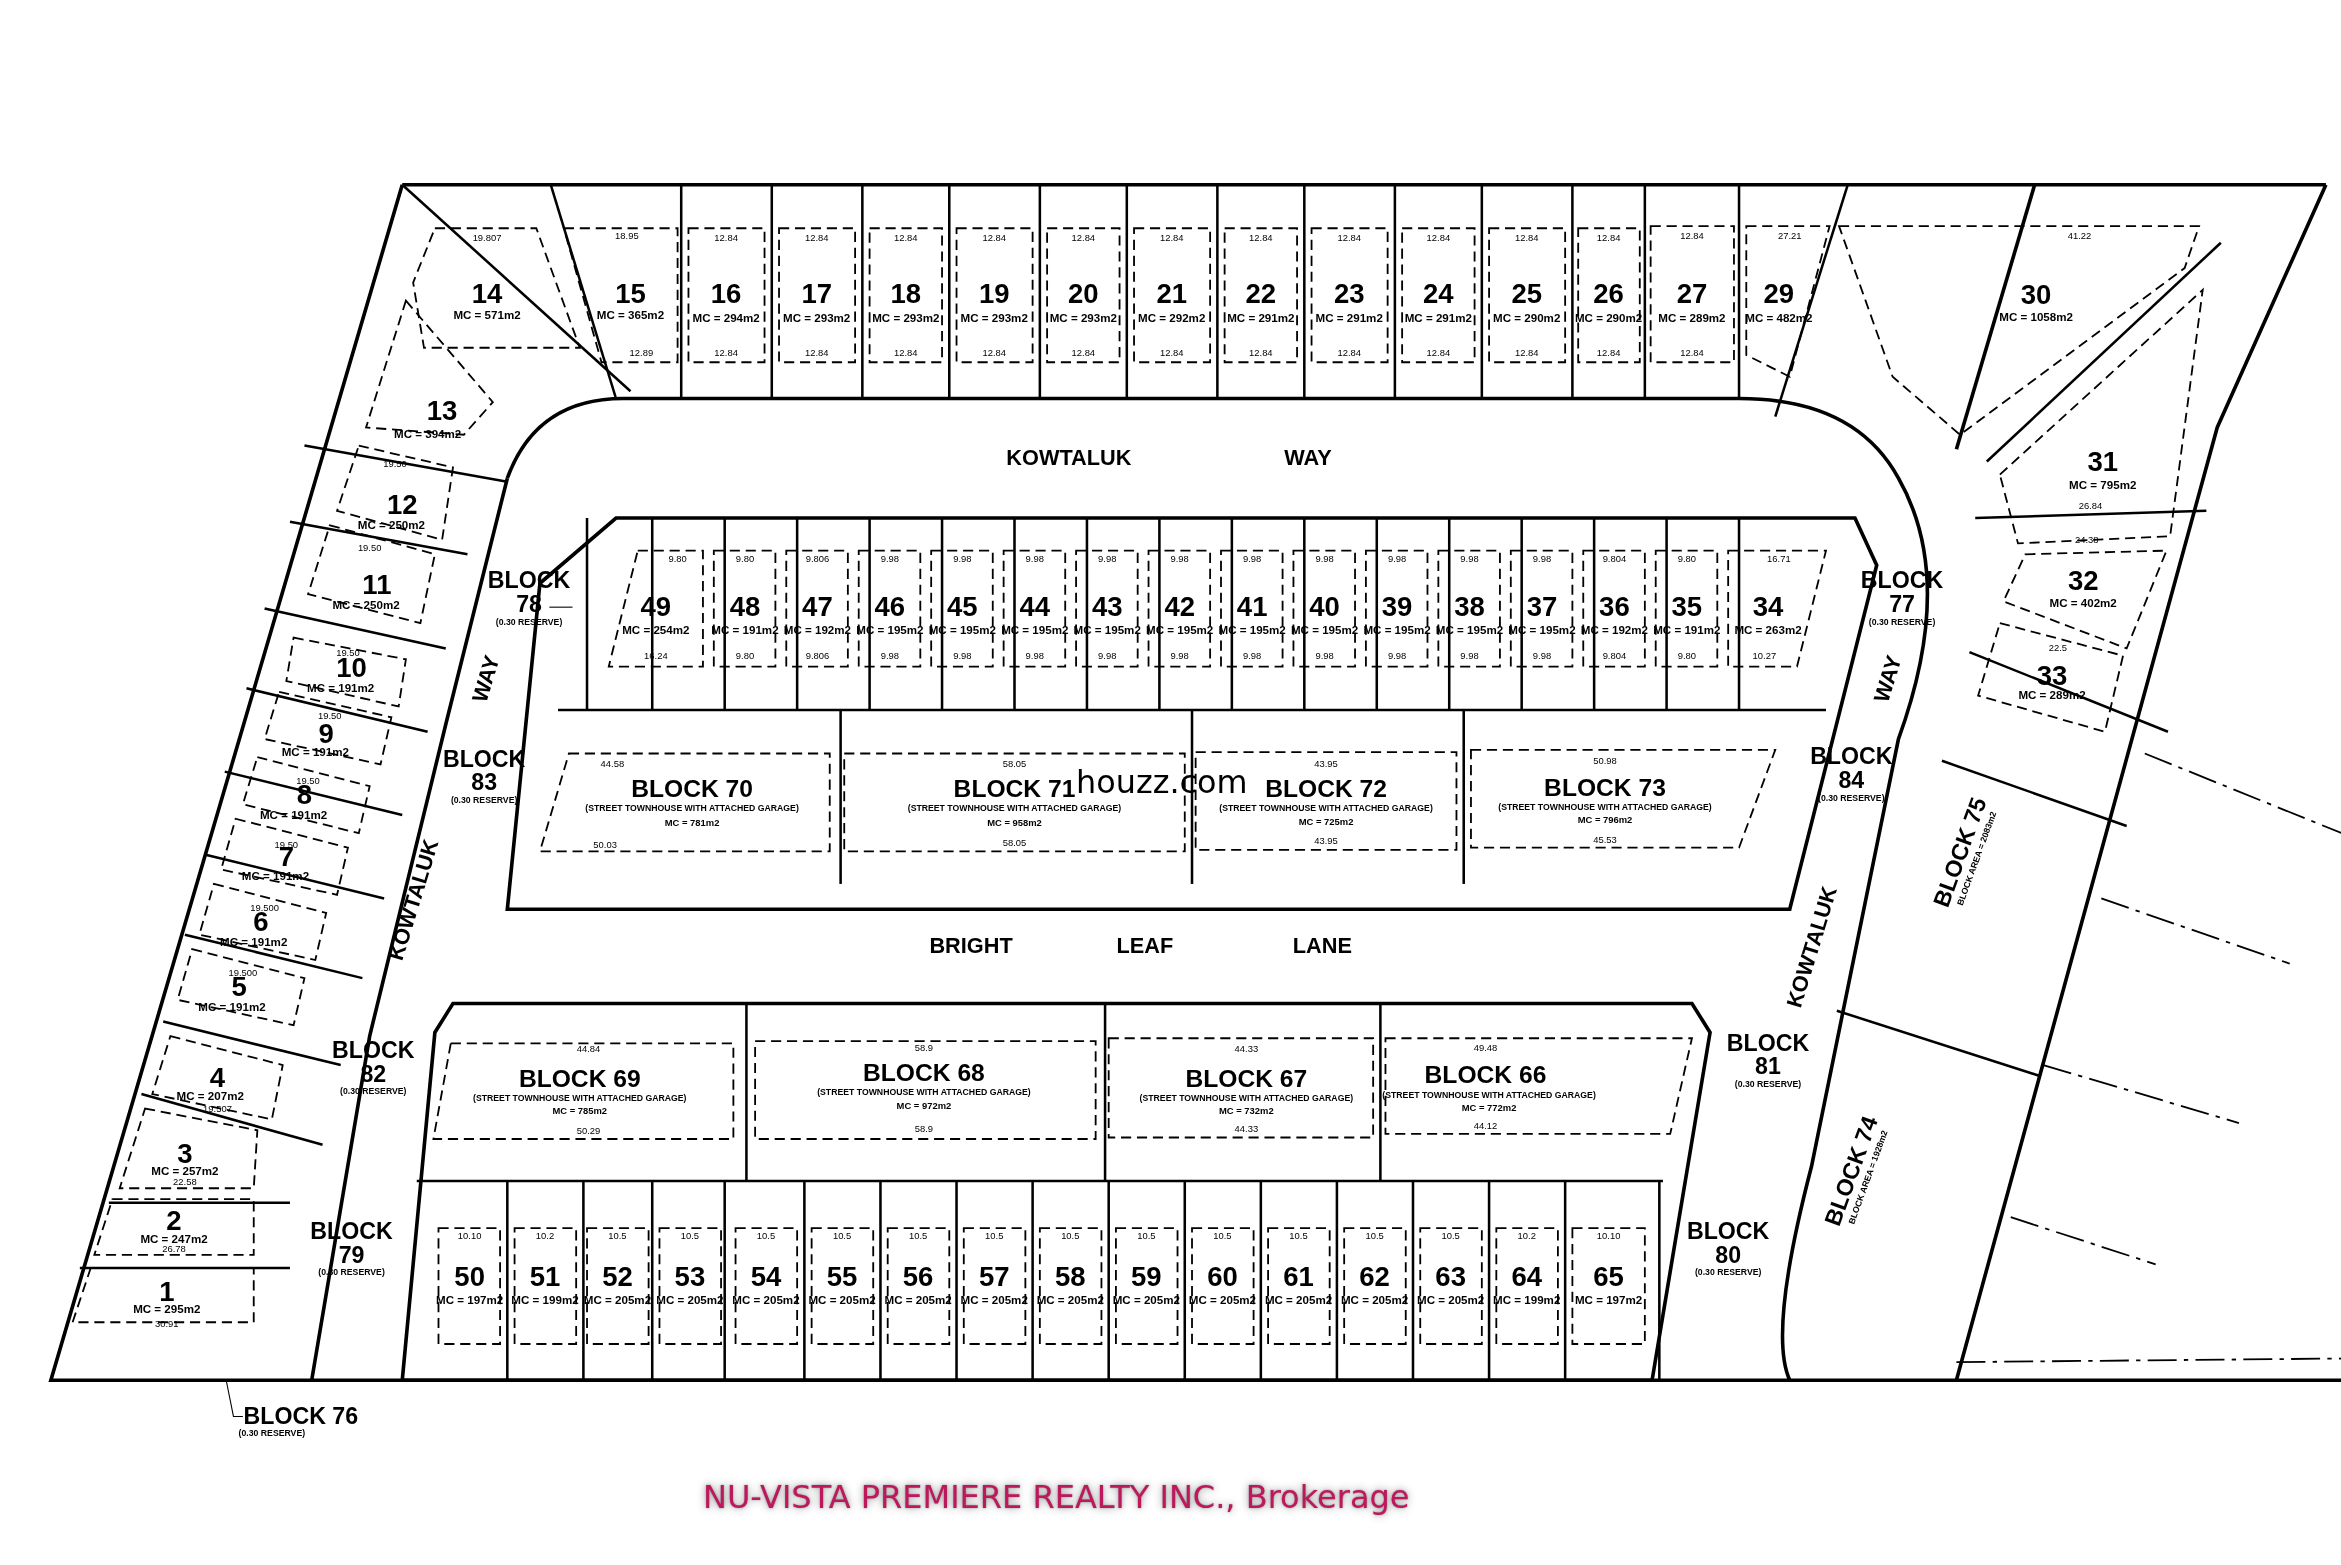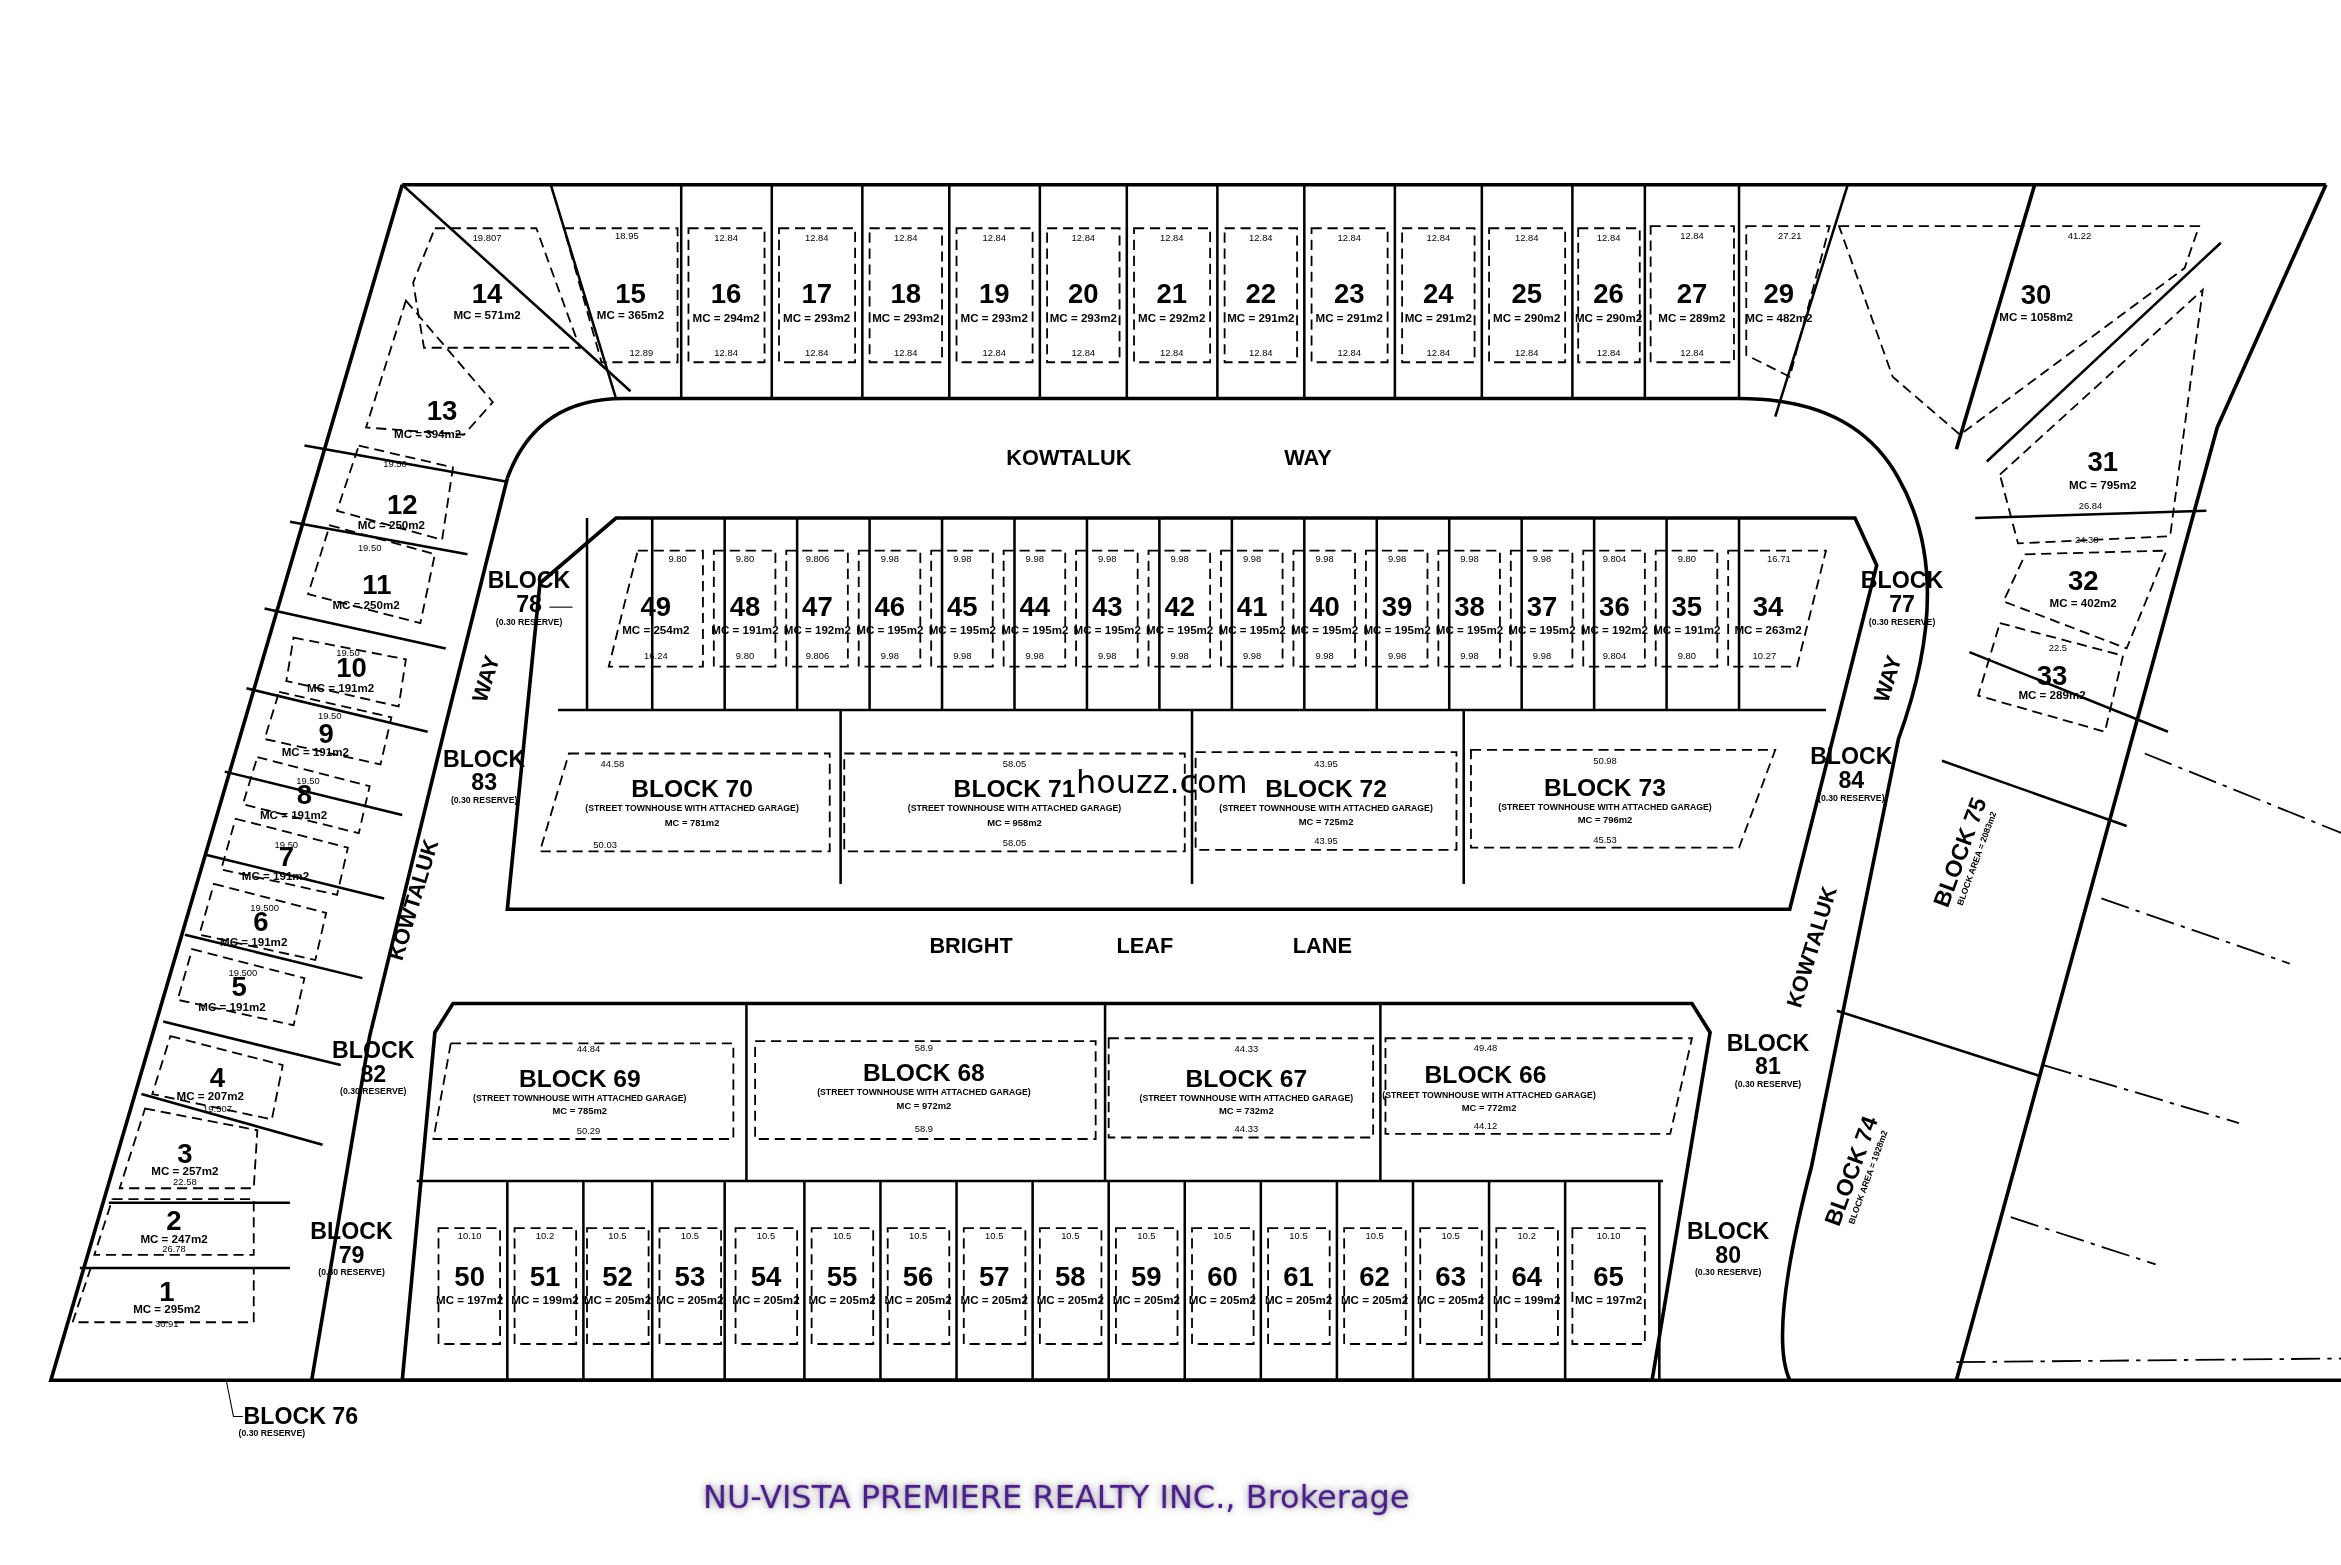--- a/index.html
+++ b/index.html
@@ -12,21 +12,21 @@
   .lotnum { font-family: "Liberation Sans", sans-serif; font-weight: 700; font-size: 38px; fill: #000; text-anchor: middle; }
   .mc { font-family: "Liberation Sans", sans-serif; font-weight: 700; font-size: 16px; fill: #000; text-anchor: middle; }
   .dim { font-family: "Liberation Sans", sans-serif; font-size: 13px; fill: #000; text-anchor: middle; }
   .blk { font-family: "Liberation Sans", sans-serif; font-weight: 700; font-size: 34px; fill: #000; text-anchor: middle; }
   .blksub { font-family: "Liberation Sans", sans-serif; font-weight: 700; font-size: 12px; fill: #000; text-anchor: middle; }
   .blkmc { font-family: "Liberation Sans", sans-serif; font-weight: 700; font-size: 13px; fill: #000; text-anchor: middle; }
   .street { font-family: "Liberation Sans", sans-serif; font-weight: 700; font-size: 30px; fill: #000; text-anchor: middle; }
   .resv { font-family: "Liberation Sans", sans-serif; font-weight: 700; font-size: 32px; fill: #000; text-anchor: middle; }
   .resvsub { font-family: "Liberation Sans", sans-serif; font-weight: 700; font-size: 12px; fill: #000; text-anchor: middle; }
   .houzz { font-family: "DejaVu Sans", sans-serif; font-size: 44px; fill: #000; }
-  .watermark { position: absolute; left: 703px; top: 1478px; font-family: "DejaVu Sans", sans-serif; font-size: 32px; color: #4c1d95; text-shadow: 0 0 8.7px rgba(0,0,0,0.45), 0 0 2.2px rgba(0,0,0,0.35); letter-spacing: 0px; white-space: nowrap; text-align: center; }
+  .watermark { position: absolute; left: 703px; top: 1478px; font-family: "DejaVu Sans", sans-serif; font-size: 32px; color: #be185d; text-shadow: 0 0 8.7px rgba(0,0,0,0.45), 0 0 2.2px rgba(0,0,0,0.35); letter-spacing: 0px; white-space: nowrap; text-align: center; }
 </style>
 </head>
 <body>
 
 <svg class="plan" viewBox="0 0 3232 2160" xmlns="http://www.w3.org/2000/svg">
 
   <g>
     <path class="bnd" d="M555 255 L3210 255"></path>
     <path class="bnd" d="M555 255 L70 1905 L3232 1905"></path>
     <path class="bnd" d="M2808 255 L2700 620"></path>

